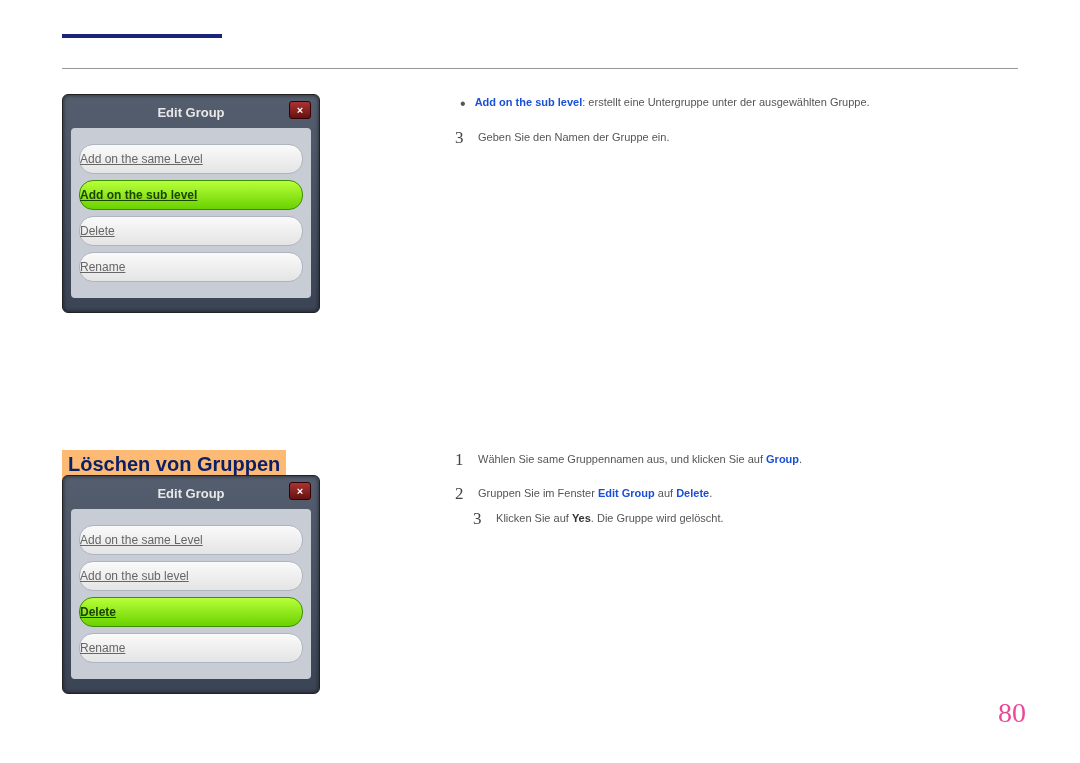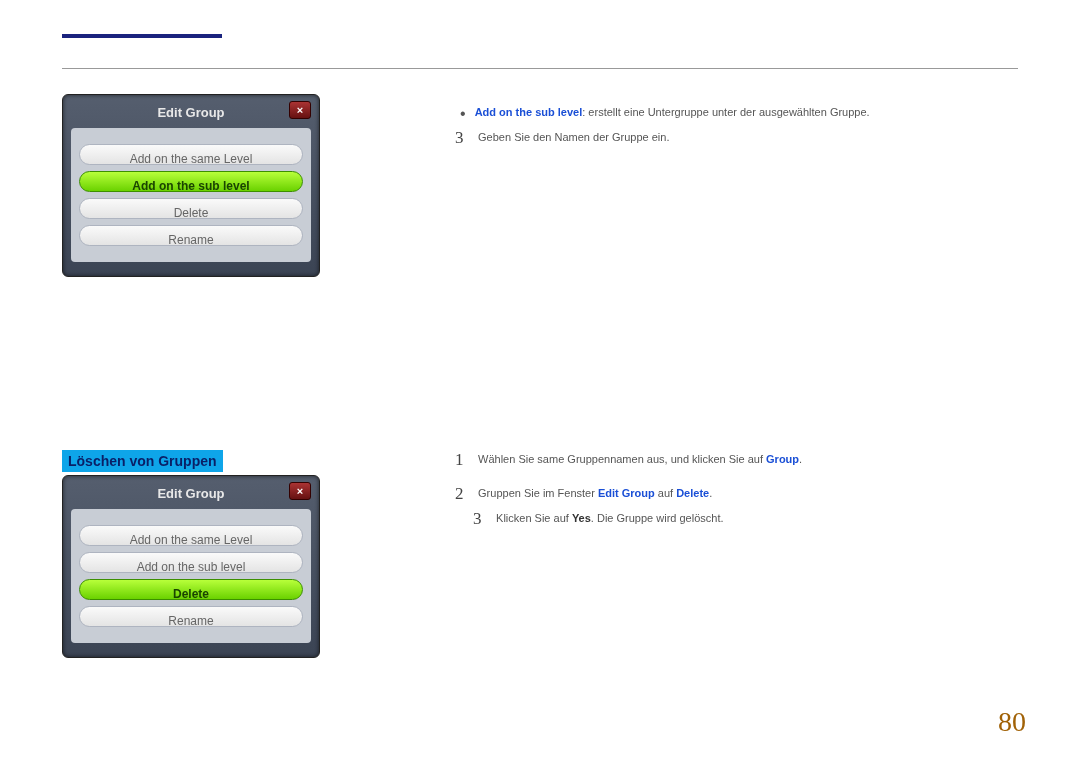--- a/index.html
+++ b/index.html
@@ -22,32 +22,32 @@
   .hr-line {
     position: absolute;
     top: 68px;
     left: 62px;
     right: 62px;
     height: 1px;
     background: #999;
   }
   .page-number {
     position: absolute;
-    bottom: 25px;
+    bottom: 34px;
     right: 54px;
     font-size: 28px;
     font-weight: 300;
-    color: #a16207;
+    color: #ec4899;
     font-family: Georgia, 'Times New Roman', serif;
   }
   .section-heading {
-    background: #0ea5e9;
+    background: #fdba74;
     color: #0a1f66;
     font-weight: bold;
-    font-size: 14px;
+    font-size: 20px;
     padding: 3px 6px;
     display: inline-block;
   }
 
   
   .eg-dialog {
     width: 258px;
     background: linear-gradient(#555e6e, #3b4454);
     border: 1px solid #222;
     border-radius: 6px;
@@ -78,42 +78,43 @@
   }
   .eg-inner {
     background: #c8cdd5;
     border-radius: 4px;
     padding: 10px 8px;
   }
   .eg-option {
     background: linear-gradient(#fafafa, #e4e4e4);
     border: 1px solid #aeb4c0;
     border-radius: 14px;
-    height: 21px;
+    height: 30px;
     line-height: 28px;
-    text-align: center;
+    text-align: left;
     font-size: 12px;
     color: #666;
     margin: 6px 0;
     cursor: pointer;
+    text-decoration: underline;
   }
   .eg-option.selected {
     background: linear-gradient(#b8ff3a, #6ad200);
     border-color: #3c8f00;
     color: #1a4400;
     font-weight: bold;
   }
 
   
   .dialog1 { position: absolute; top: 94px; left: 62px; }
   .heading-delete { position: absolute; top: 450px; left: 62px; }
   .dialog2 { position: absolute; top: 475px; left: 62px; }
 
   
-  .instr-bullet { position: absolute; top: 104px; left: 460px; right: 62px; font-size: 11px; color: #555; line-height: 1.6; }
+  .instr-bullet { position: absolute; top: 94px; left: 460px; right: 62px; font-size: 11px; color: #555; line-height: 1.6; }
   .instr-bullet .dot { font-size: 16px; line-height: 0; position: relative; top: 3px; margin-right: 6px; }
   .instr-bullet b.blue { color: #1a4fd6; font-weight: bold; }
 
   .step-row { position: absolute; left: 455px; right: 62px; font-size: 11px; color: #555; }
   .step-row .num { font-size: 17px; font-family: Georgia, serif; color: #444; display: inline-block; width: 20px; vertical-align: top; }
   .step-row .txt { display: inline-block; vertical-align: middle; padding-top: 3px; }
   .step-row .txt b.blue { color: #1a4fd6; font-weight: bold; }
   .step-row .txt b.bold { color: #333; font-weight: bold; }
 </style>
 </head>

